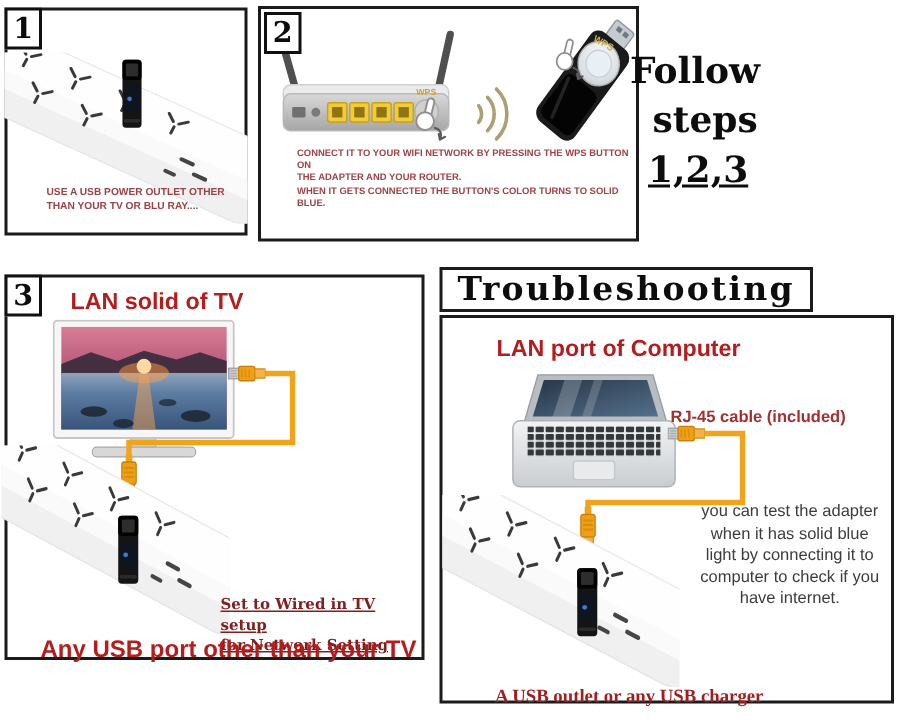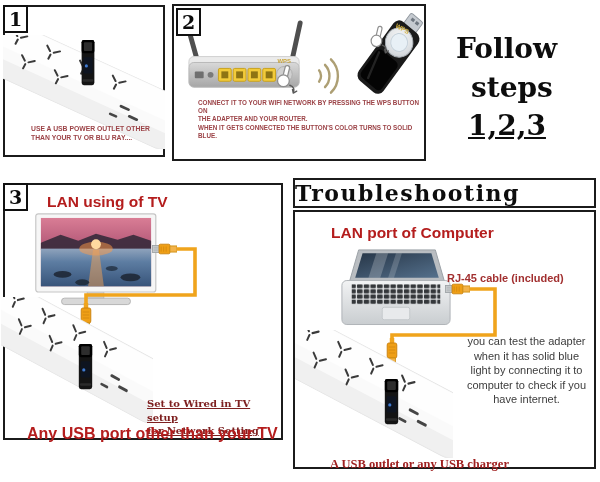--- a/index.html
+++ b/index.html
@@ -5,40 +5,40 @@
   * { margin:0; padding:0; box-sizing:border-box; }
   html,body { background:#fff; }
   .canvas {
     position:relative; width:600px; height:482px; background:#fff;
     font-family:"Liberation Sans","DejaVu Sans",sans-serif; overflow:hidden;
   }
   .panel { position:absolute; border:2px solid #1b1b1b; background:#fff; }
   .p1 { left:3px; top:5px; width:162px; height:152px; }
   .p2 { left:172px; top:4px; width:254px; height:157px; }
   .p3 { left:3px; top:183px; width:280px; height:257px; }
-  .tsT { left:293px; top:178px; width:303px; height:30px; display:flex; align-items:center; }
+  .tsT { left:293px; top:178px; width:249px; height:30px; display:flex; align-items:center; justify-content:center; }
   .tsB { left:293px; top:210px; width:303px; height:259px; }
 
   .badge {
     position:absolute; background:#fff; border:2px solid #101010;
     width:25px; height:28px; display:flex; align-items:center; justify-content:center;
     font-family:"DejaVu Serif","Liberation Serif",serif; font-weight:700; font-size:19px; color:#0c0c0c;
     z-index:5;
   }
   .b-corner { left:-2px; top:-2px; }
   .b-inset  { left:2px;  top:2px;  }
 
   .cap { position:absolute; font-weight:bold; color:#9c4347; }
   .cap1 { left:26px; top:117px; font-size:6.8px; line-height:1.35; }
   .cap2 { left:24px; top:93px;  font-size:6.3px; line-height:1.3; }
 
   .follow {
-    position:absolute; left:456px; top:30px; width:140px;
+    position:absolute; left:420px; top:30px; width:140px;
     font-family:"DejaVu Serif","Liberation Serif",serif; font-weight:700;
-    font-size:28px; line-height:1.38; color:#0d0d0d;
+    font-size:24px; line-height:1.38; color:#0d0d0d;
   }
   .follow .l2 { padding-left:15px; }
   .follow .l3 { padding-left:12px;text-decoration:underline; }
 
   .ts-title {
     font-family:"DejaVu Serif","Liberation Serif",serif; font-weight:700;
     font-size:22px; letter-spacing:1.5px; color:#0d0d0d; white-space:nowrap;
   }
 
   .red-heading { position:absolute; font-weight:bold; font-size:15.5px; color:#b41d1d; white-space:nowrap; }
@@ -258,21 +258,21 @@
   </div>
 
   <div class="follow">
     <div class="l1">Follow</div>
     <div class="l2">steps</div>
     <div class="l3">1,2,3</div>
   </div>
 
   <div class="panel p3">
     <div class="badge b-corner">3</div>
-    <div class="red-heading h-p3">LAN using of TV</div>
+    <div class="red-heading h-p3">LAN solid of TV</div>
 
     <svg class="illus" style="left:30px;top:28px;width:122px;height:99px" viewBox="0 0 124 100" preserveAspectRatio="none">
         <use href="#sym-tv"></use>
       </svg>
 
     <svg class="illus" style="left:0;top:0;width:280px;height:257px" viewBox="0 0 280 257">
       <polyline points="171,64 190,64 190,110 81,110 81,121" fill="none" stroke="#f0a41c" stroke-width="3.6" stroke-linejoin="miter"></polyline>
       <use href="#sym-plug-left" x="147" y="57" width="25" height="14"></use>
       <use href="#sym-plug-down" x="73" y="118" width="16" height="42"></use>
     </svg>

